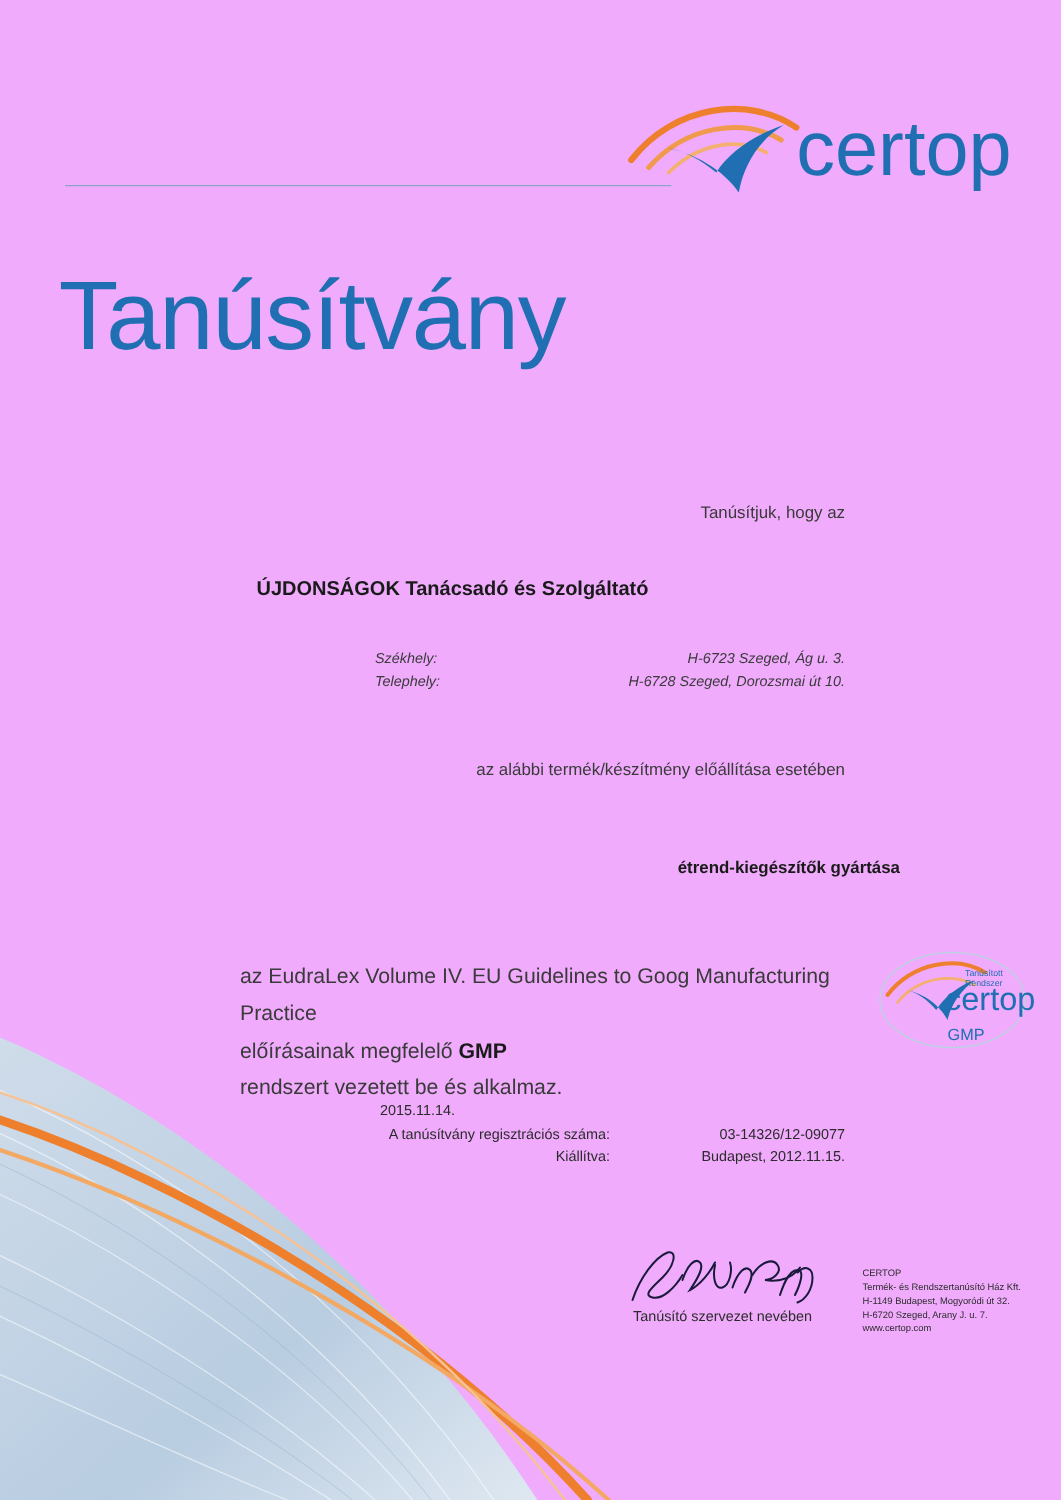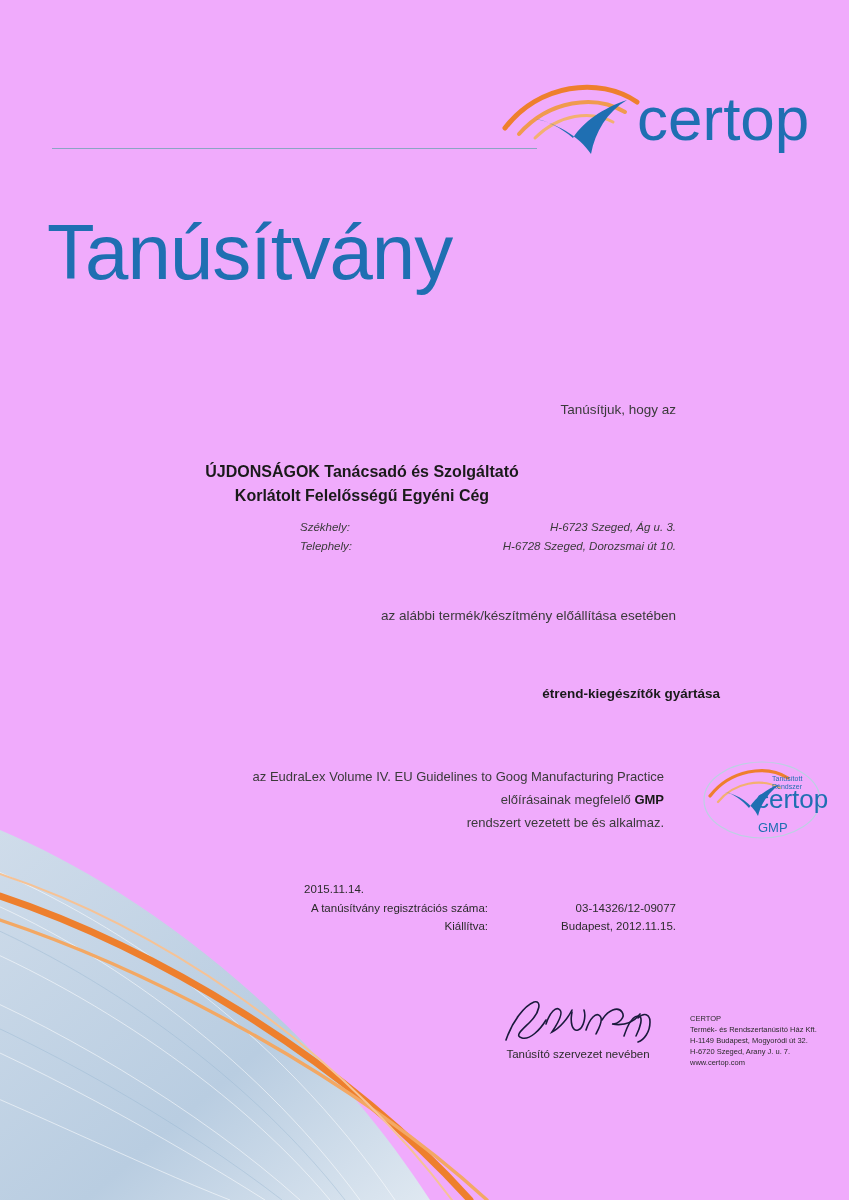--- a/index.html
+++ b/index.html
@@ -114,25 +114,25 @@
     top: 686px;
     width: 676px;
     text-align: right;
     font-size: 13.5px;
     font-weight: bold;
     color: #1a1a1a;
     padding-left: 44px;
   }
   .standard {
     position: absolute;
-    left: 168px;
+    left: 192px;
     top: 766px;
     width: 496px;
-    text-align: right;
-    font-size: 13px;
+    text-align: left;
+    font-size: 17px;
     line-height: 1.75;
     color: #3a3a3a;
   }
   .standard b { font-weight: bold; color: #1a1a1a; }
 
   
   .gmp-mark {
     position: absolute;
     left: 700px;
     top: 756px;
@@ -206,21 +206,20 @@
       <text x="146" y="62" font-family="'Liberation Sans', sans-serif" font-size="62" fill="#1f6fb2" letter-spacing="0">certop</text>
     </svg>
   </div>
 
   <div class="title">Tanúsítvány</div>
 
   <div class="lead">Tanúsítjuk, hogy az</div>
 
   <div class="org">
     <div>ÚJDONSÁGOK Tanácsadó és Szolgáltató</div>
-    <div>Korlátolt Felelősségű Egyéni Cég</div>
   </div>
 
   <div class="addr">
     <div class="addr-row">
       <span class="addr-label">Székhely:</span>
       <span class="addr-value">H-6723 Szeged, Ág u. 3.</span>
     </div>
     <div class="addr-row">
       <span class="addr-label">Telephely:</span>
       <span class="addr-value">H-6728 Szeged, Dorozsmai út 10.</span>

